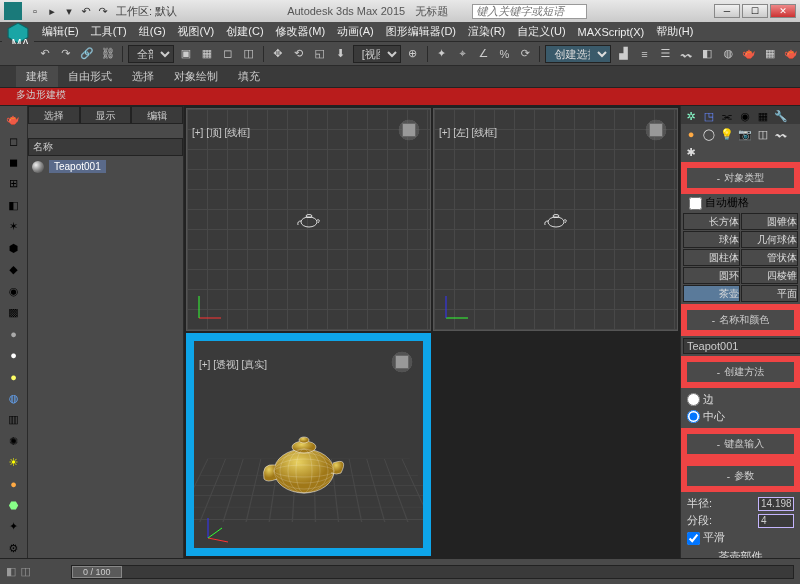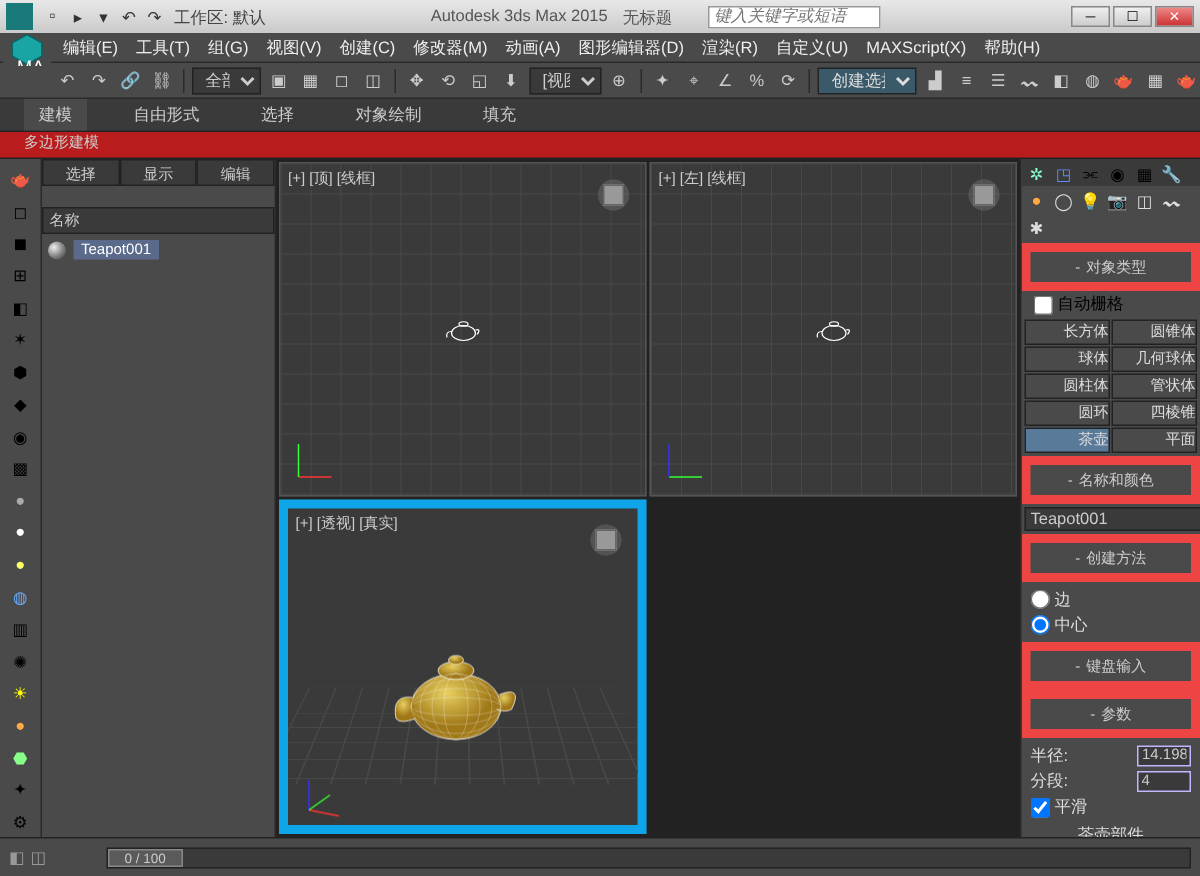--- a/index.html
+++ b/index.html
@@ -18,39 +18,39 @@
 .max-logo { position: absolute; left: 2px; top: 22px; width: 32px; height: 22px; background: #4a4a4a; display: flex; align-items: center; justify-content: center; }
 .max-logo svg { width: 22px; height: 22px; }
 .menubar { height: 20px; background: #4a4a4a; display: flex; align-items: center; padding-left: 38px; gap: 4px; border-bottom: 1px solid #2a2a2a; }
 .menubar span { color: #eee; padding: 2px 4px; }
 .toolbar1 { height: 24px; background: #4a4a4a; display: flex; align-items: center; padding-left: 36px; gap: 3px; border-bottom: 1px solid #2a2a2a; }
 .toolbar1 .sel { width: 46px; height: 18px; background: #3a3a3a; border: 1px solid #222; color: #ccc; padding: 0 4px; }
 .toolbar1 .ico { width: 18px; height: 18px; display: inline-flex; align-items: center; justify-content: center; color: #ccc; }
 .toolbar1 .sep { width: 1px; height: 16px; background: #2a2a2a; margin: 0 2px; }
 .toolbar1 .view-sel { width: 48px; height: 18px; background: #3a3a3a; border: 1px solid #222; color: #ccc; padding: 0 4px; }
 .toolbar1 .create-sel { width: 66px; height: 18px; background: #3a5a6a; border: 1px solid #222; color: #ddd; padding: 0 4px; }
-.ribbon { height: 22px; background: #3a3a3a; display: flex; align-items: center; padding-left: 16px; border-bottom: 1px solid #222; gap: 21px; }
+.ribbon { height: 22px; background: #3a3a3a; display: flex; align-items: center; padding-left: 16px; border-bottom: 1px solid #222; }
 .ribbon .tab { color: #ccc; padding: 3px 10px; }
 .ribbon .tab.active { background: #4a4a4a; }
 .sub-ribbon { height: 18px; background: #b91c1c; padding-left: 16px; border-bottom: 1px solid #222; }
 .sub-ribbon span { color: #ccc; font-size: 10px; }
 .main { display: flex; height: calc(584px - 22px - 20px - 24px - 22px - 18px - 26px); }
 .left-tools { width: 28px; background: #4a4a4a; border-right: 1px solid #2a2a2a; display: flex; flex-direction: column; align-items: center; gap: 2px; padding-top: 4px; }
 .left-tools .t { width: 22px; height: 20px; display: flex; align-items: center; justify-content: center; }
 .scene-panel { width: 156px; background: #4a4a4a; border-right: 1px solid #2a2a2a; }
 .scene-tabs { height: 18px; display: flex; background: #3a3a3a; }
 .scene-tabs span { flex: 1; text-align: center; color: #ccc; font-size: 10px; padding-top: 2px; border: 1px solid #222; }
 .scene-hdr { height: 18px; background: #3a3a3a; border: 1px solid #222; color: #ccc; padding-left: 4px; font-size: 10px; display: flex; align-items: center; margin-top: 14px; }
 .scene-item { display: flex; align-items: center; padding: 2px 4px; margin-top: 2px; }
 .scene-item .sphere { width: 12px; height: 12px; background: radial-gradient(circle at 4px 4px, #eee, #888, #333); border-radius: 50%; margin-right: 5px; }
 .scene-item .name { background: #5a6a8a; color: #fff; padding: 1px 5px; font-size: 10px; }
 .viewports { flex: 1; display: grid; grid-template-columns: 1fr 1fr; grid-template-rows: 1fr 1fr; gap: 2px; background: #222; padding: 2px; position: relative; }
 .vp { background: #3a3a3a; border: 1px solid #555; position: relative; overflow: hidden; }
-.vp.active { border: 6px solid #0ea5e9; }
-.vp .label { position: absolute; top: 3px; left: 5px; color: #ccc; font-size: 10px; }
+.vp.active { border: 8px solid #0ea5e9; }
+.vp .label { position: absolute; top: 17px; left: 5px; color: #ccc; font-size: 10px; }
 .vp .grid { position: absolute; inset: 0; background-image: linear-gradient(#484848 1px, transparent 1px), linear-gradient(90deg, #484848 1px, transparent 1px); background-size: 20px 20px; }
 .vp .cube { position: absolute; top: 6px; right: 6px; width: 30px; height: 30px; background: radial-gradient(circle, rgba(120,120,120,0.4) 48%, transparent 50%); display: flex; align-items: center; justify-content: center; }
 .vp .cube .c { width: 14px; height: 14px; background: #999; border: 1px solid #666; }
 .vp .gizmo { position: absolute; bottom: 8px; left: 8px; width: 30px; height: 30px; }
 .vp .teapot-sm { position: absolute; left: 50%; top: 50%; transform: translate(-50%,-50%); width: 26px; height: 18px; }
 .teapot-lg { position: absolute; left: 48%; top: 58%; transform: translate(-50%,-50%); width: 98px; height: 76px; }
 .cmd-panel { width: 120px; background: #4a4a4a; border-left: 1px solid #2a2a2a; overflow-y: auto; }
 .cmd-top { height: 18px; display: flex; gap: 2px; padding: 2px; background: #3a3a3a; }
 .cmd-top span { width: 16px; height: 16px; display: flex; align-items: center; justify-content: center; }
 .cmd-cat { display: flex; flex-wrap: wrap; gap: 2px; padding: 2px; }

